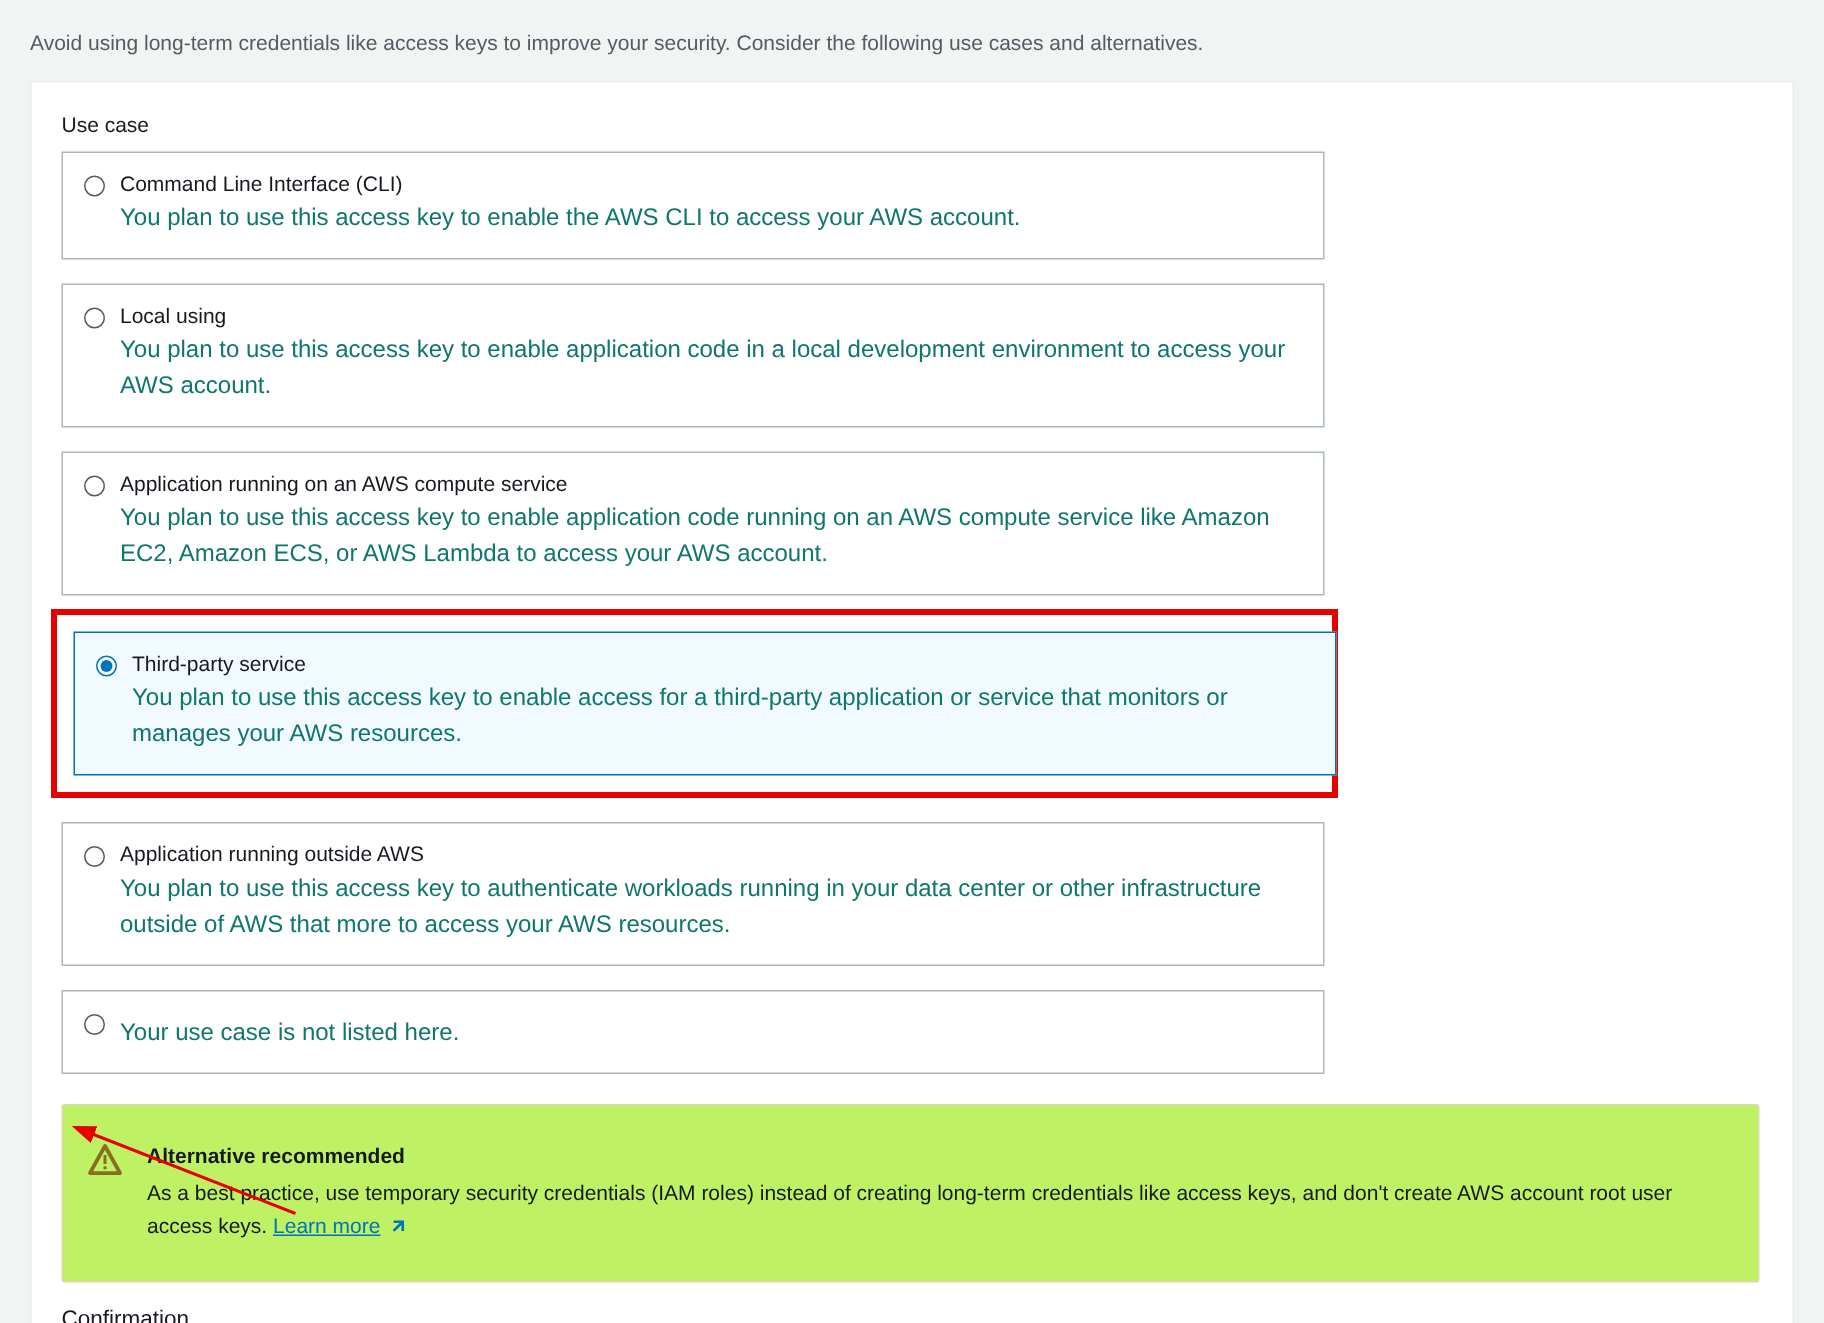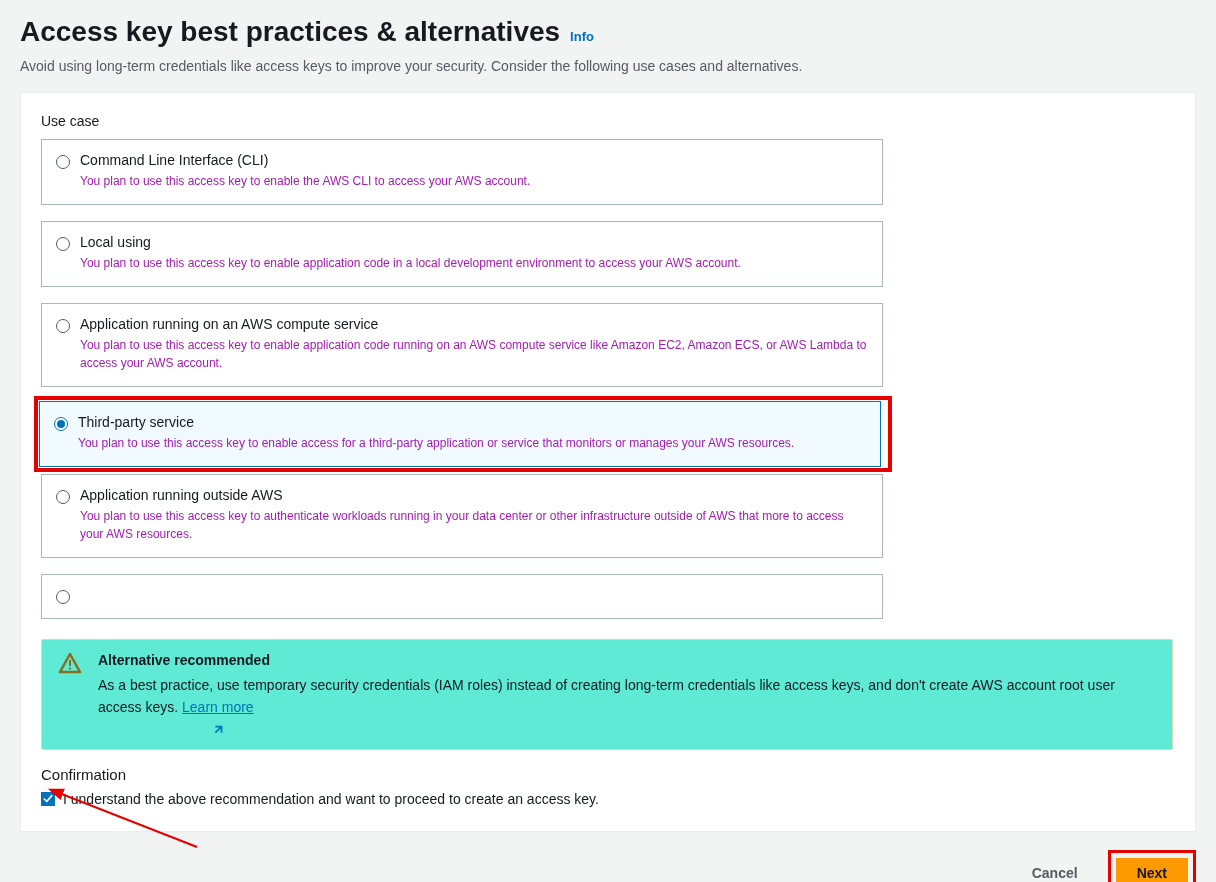--- a/index.html
+++ b/index.html
@@ -58,46 +58,46 @@
   .radio.checked::after{
     content:"";
     position:absolute;
     width:8px; height:8px;
     background:#0073bb;
     border-radius:50%;
     top:2px; left:2px;
   }
   .opt-body { flex:1; }
   .opt-title { font-weight:400; font-size:14px; color:#16191f; }
-  .opt-desc { font-size:12px; color:#a21caf; margin-top:4px; line-height:1.5; }
+  .opt-desc { font-size:16px; color:#0f766e; margin-top:4px; line-height:1.5; }
   
   .highlight-box {
     border:4px solid #e60000;
-    padding:1px;
-    margin: -7px -7px 2px -7px;
+    padding:11px;
+    margin: -7px -7px 16px -7px;
     width: 858px;
   }
   .highlight-box .option { margin-bottom:0; }
   
   .alert {
     border:1px solid #d9d9b2;
-    background:#5eead4;
-    padding:12px 16px;
+    background:#bef264;
+    padding:25px 16px;
     display:flex;
     gap:16px;
     margin-top:20px;
     border-radius:2px;
     align-items:flex-start;
     width: 1132px;
   }
   .warn-svg { width:24px; height:24px; }
   .alert-body { flex:1; }
   .alert-title { font-weight:700; font-size:14px; color:#16191f; margin-bottom:6px; }
   .alert-text { font-size:14px; color:#16191f; line-height:1.6; }
-  .learn-more { color:#0073bb; text-decoration:underline; cursor:pointer; display:inline-flex; align-items:center; gap:4px;flex-direction:column; }
+  .learn-more { color:#0073bb; text-decoration:underline; cursor:pointer; display:inline-flex; align-items:center; gap:4px; }
   .ext-icon { width:14px; height:14px; fill:#0073bb; }
   
   .confirm-section { margin-top:16px; }
   .confirm-label { font-size:15px; }
   .confirm-row { display:flex; align-items:center; gap:8px; margin-top:8px; }
   .checkbox {
     width:14px; height:14px;
     background:#0073bb;
     border:1px solid #0073bb;
     display:flex; align-items:center; justify-content:center;
@@ -139,24 +139,20 @@
   
   .arrow-annot {
     position:absolute;
     pointer-events:none;
   }
 </style>
 </head>
 <body>
 
 <div class="page-header">
-  <div class="title-row">
-    <h1>Access key best practices &amp; alternatives</h1>
-    <a class="info-link">Info</a>
-  </div>
   <div class="subtitle">Avoid using long-term credentials like access keys to improve your security. Consider the following use cases and alternatives.</div>
 </div>
 
 <div class="panel" style="position:relative;">
   <div class="section-label">Use case</div>
 
   <div class="option">
     <div class="radio"></div>
     <div class="opt-body">
       <div class="opt-title">Command Line Interface (CLI)</div>
@@ -194,20 +190,21 @@
     <div class="radio"></div>
     <div class="opt-body">
       <div class="opt-title">Application running outside AWS</div>
       <div class="opt-desc">You plan to use this access key to authenticate workloads running in your data center or other infrastructure outside of AWS that more to access your AWS resources.</div>
     </div>
   </div>
 
   <div class="option">
     <div class="radio"></div>
     <div class="opt-body">
+      <div class="opt-desc">Your use case is not listed here.</div>
     </div>
   </div>
 
   <div class="alert">
     <span>
       <svg class="warn-svg" viewBox="0 0 24 24">
         <path d="M12 2 L22 20 L2 20 Z" fill="none" stroke="#8a6d1f" stroke-width="2.5" stroke-linejoin="round"></path>
         <rect x="11" y="8" width="2" height="6" fill="#8a6d1f"></rect>
         <rect x="11" y="15.5" width="2" height="2" fill="#8a6d1f"></rect>
       </svg>

